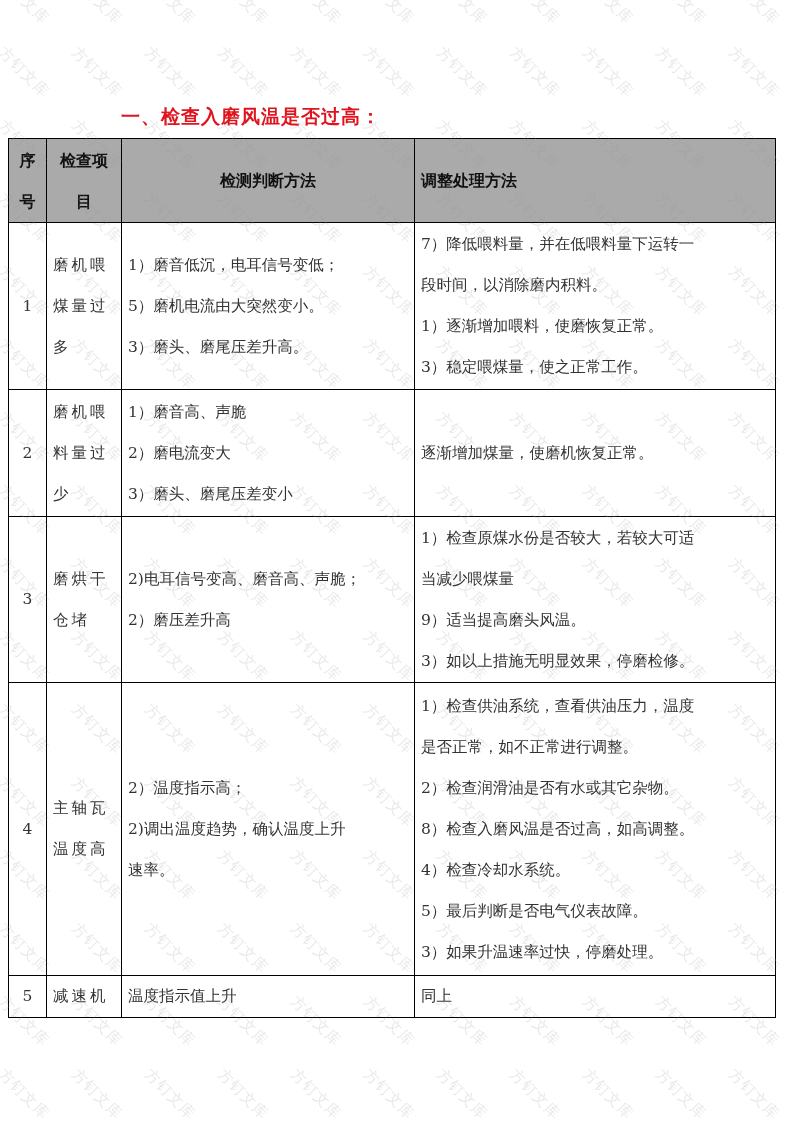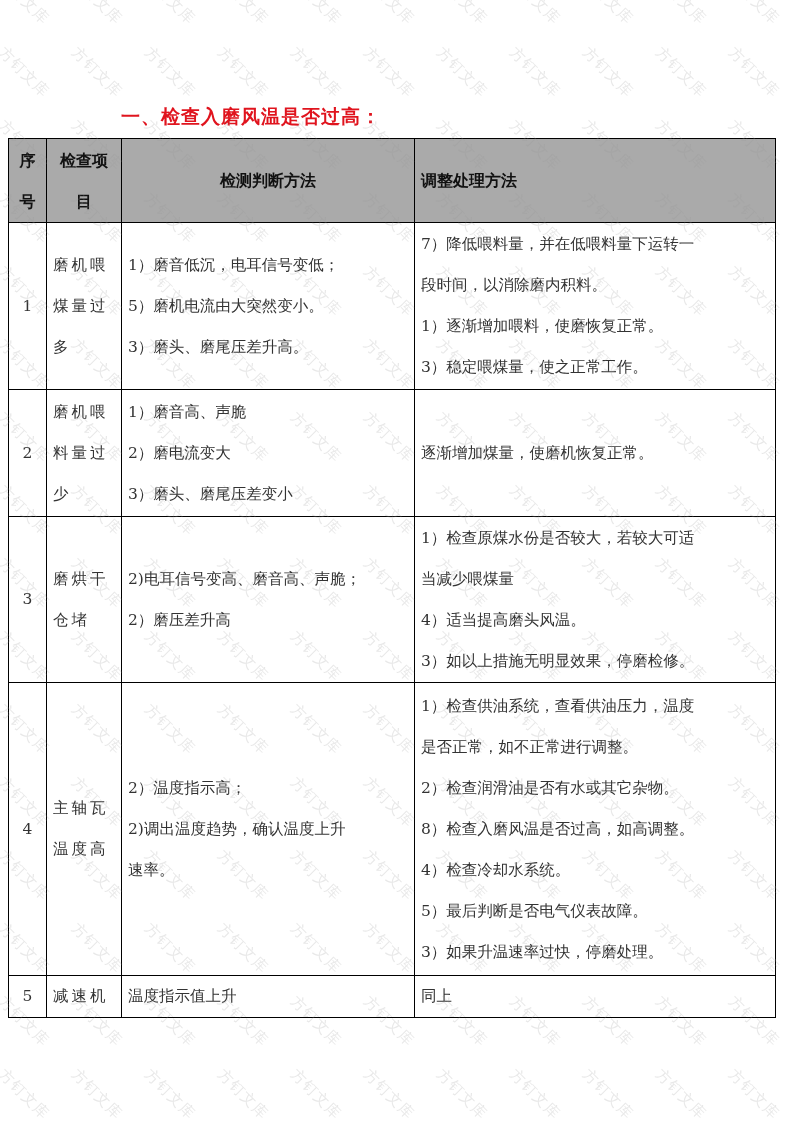--- a/index.html
+++ b/index.html
@@ -326,21 +326,21 @@
           <span class="line">磨烘干</span>
           <span class="line">仓堵</span>
         </td>
         <td class="cell-text ">
           <span class="line">2)电耳信号变高、磨音高、声脆；</span>
           <span class="line">2）磨压差升高</span>
         </td>
         <td class="cell-text ">
           <span class="line">1）检查原煤水份是否较大，若较大可适</span>
           <span class="line">当减少喂煤量</span>
-          <span class="line">4）适当提高磨头风温。</span>
+          <span class="line">9）适当提高磨头风温。</span>
           <span class="line">3）如以上措施无明显效果，停磨检修。</span>
         </td>
       </tr>
       <tr style="height: 293px;">
         <td class="seq-cell">4</td>
         <td class="cell-text item-text">
           <span class="line">主轴瓦</span>
           <span class="line">温度高</span>
         </td>
         <td class="cell-text ">

